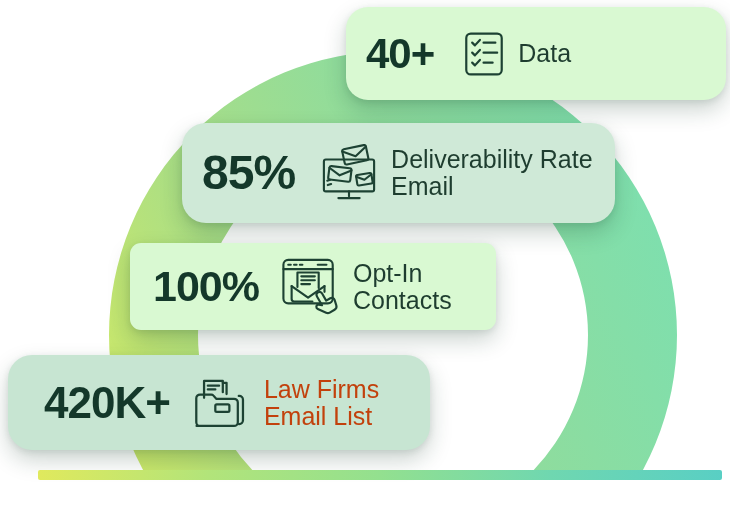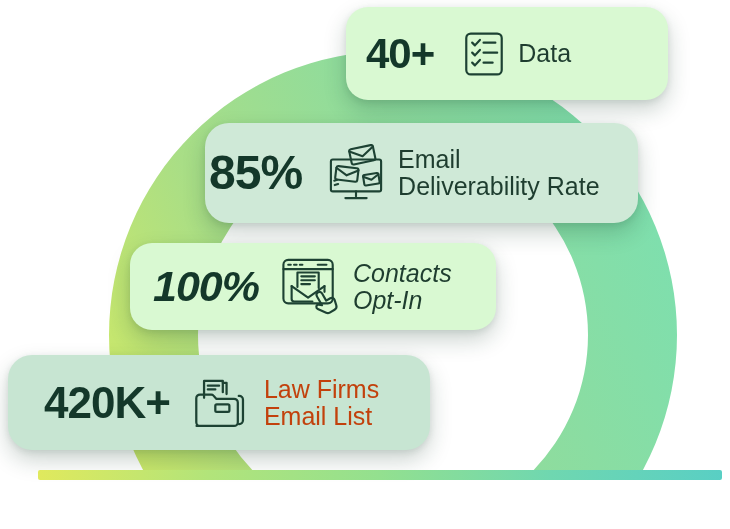--- a/index.html
+++ b/index.html
@@ -7,23 +7,23 @@
     position:relative;width:730px;height:529px;overflow:hidden;background:#ffffff;
     font-family:"Liberation Sans","DejaVu Sans",sans-serif;
   }
   .ring{position:absolute;left:0;top:0;}
   .bar{position:absolute;left:38px;top:470px;width:684px;height:10px;border-radius:2px;}
   .card{
     position:absolute;display:flex;align-items:center;
     border-radius:24px;
     box-shadow:0 10px 22px rgba(21,58,40,.22), 0 2px 6px rgba(21,58,40,.10);
   }
-  .card-1{left:346px;top:7px;width:322px;height:93px;border-radius:22px;padding-left:20px;}
-  .card-2{left:205px;top:123px;width:433px;height:100px;padding-left:4px;}
-  .card-3{left:130px;top:243px;width:366px;height:87px;border-radius:22px;padding-left:23px;font-style:italic;}
+  .card-1{left:346px;top:7px;width:380px;height:93px;border-radius:22px;padding-left:20px;}
+  .card-2{left:182px;top:123px;width:433px;height:100px;padding-left:20px;}
+  .card-3{left:130px;top:243px;width:366px;height:87px;border-radius:11px;padding-left:23px;}
   .card-4{left:8px;top:355px;width:422px;height:95px;padding-left:36px;}
   .card{box-sizing:border-box;}
   .num{font-weight:700;letter-spacing:-1px;line-height:1;}
   .card-1 .num{font-size:42px;}
   .card-2 .num{font-size:48px;}
   .card-3 .num{font-size:43px;}
   .card-4 .num{font-size:44px;}
   .icon{flex:none;}
   .card-1 .icon{margin-left:30px;}
   .card-2 .icon{margin-left:26px;}
@@ -84,22 +84,22 @@
           <path d="M8 26l11.5 6.5L31 26"></path>
         </g>
       <g transform="rotate(-9 45 37)">
           <rect x="37" y="31" width="16" height="11" rx="1.5"></rect>
           <path d="M37 32.5l8 4.5 8-4.5"></path>
         </g>
       <path d="M7 42.5l3.5-1"></path>
         <path d="M6.5 38l3-1"></path>
     </svg>
     <div class="lbl" style="color: rgb(30, 61, 47);">
+      <span>Deliverability Rate</span>
       <span>Email</span>
-      <span>Deliverability Rate</span>
     </div>
   </div>
 
   <div class="card card-3" style="background: rgb(217, 249, 210);">
     <div class="num" style="color: rgb(20, 56, 42);">100%</div>
     <svg class="icon" width="58" height="62" viewBox="0 0 60 64" stroke="currentColor" stroke-width="2.2" style="color: rgb(29, 66, 51);">
       <rect x="2.5" y="4" width="51" height="45" rx="5"></rect>
       <path d="M2.5 13.5h51"></path>
       <path d="M7.5 9h2.6"></path>
         <path d="M13.5 9h2.6"></path>
@@ -110,22 +110,22 @@
         <path d="M21 25h14"></path>
         <path d="M21 29h9"></path>
       <path d="M11 31l17 12 17-12"></path>
       <path d="M11 31v13.5c0 1.4 1.1 2.5 2.5 2.5h19"></path>
       <path d="M45 31v6"></path>
       <g transform="rotate(-30 46 50)">
         <path d="M42.5 38.5V49l-2.6-2.2c-1-.9-2.6-.6-3.3.6-.5.8-.4 1.9.2 2.7l5.5 7.7c.8 1.1 2 1.7 3.3 1.7h5.8c1.8 0 3.4-1.2 3.8-3l1.3-5.8c.4-1.9-1-3.7-3-3.7h-4.9v-8.5c0-1.7-1.4-3.1-3.1-3.1s-3 1.4-3 3.1z"></path>
       </g>
     </svg>
     <div class="lbl" style="color: rgb(30, 61, 47);">
+      <span>Opt-In</span>
       <span>Contacts</span>
-      <span>Opt-In</span>
     </div>
   </div>
 
   <div class="card card-4" style="background: rgb(199, 229, 210);">
     <div class="num" style="color: rgb(20, 56, 42); text-align: right;">420K+</div>
     <svg class="icon" width="60" height="55" viewBox="0 0 64 58" stroke="currentColor" stroke-width="2.4" style="color: rgb(29, 66, 51);">
       <path d="M15 24V6h20v12"></path>
       <path d="M35 8h4v12"></path>
       <path d="M19 11h12"></path>
         <path d="M19 15h8"></path>

